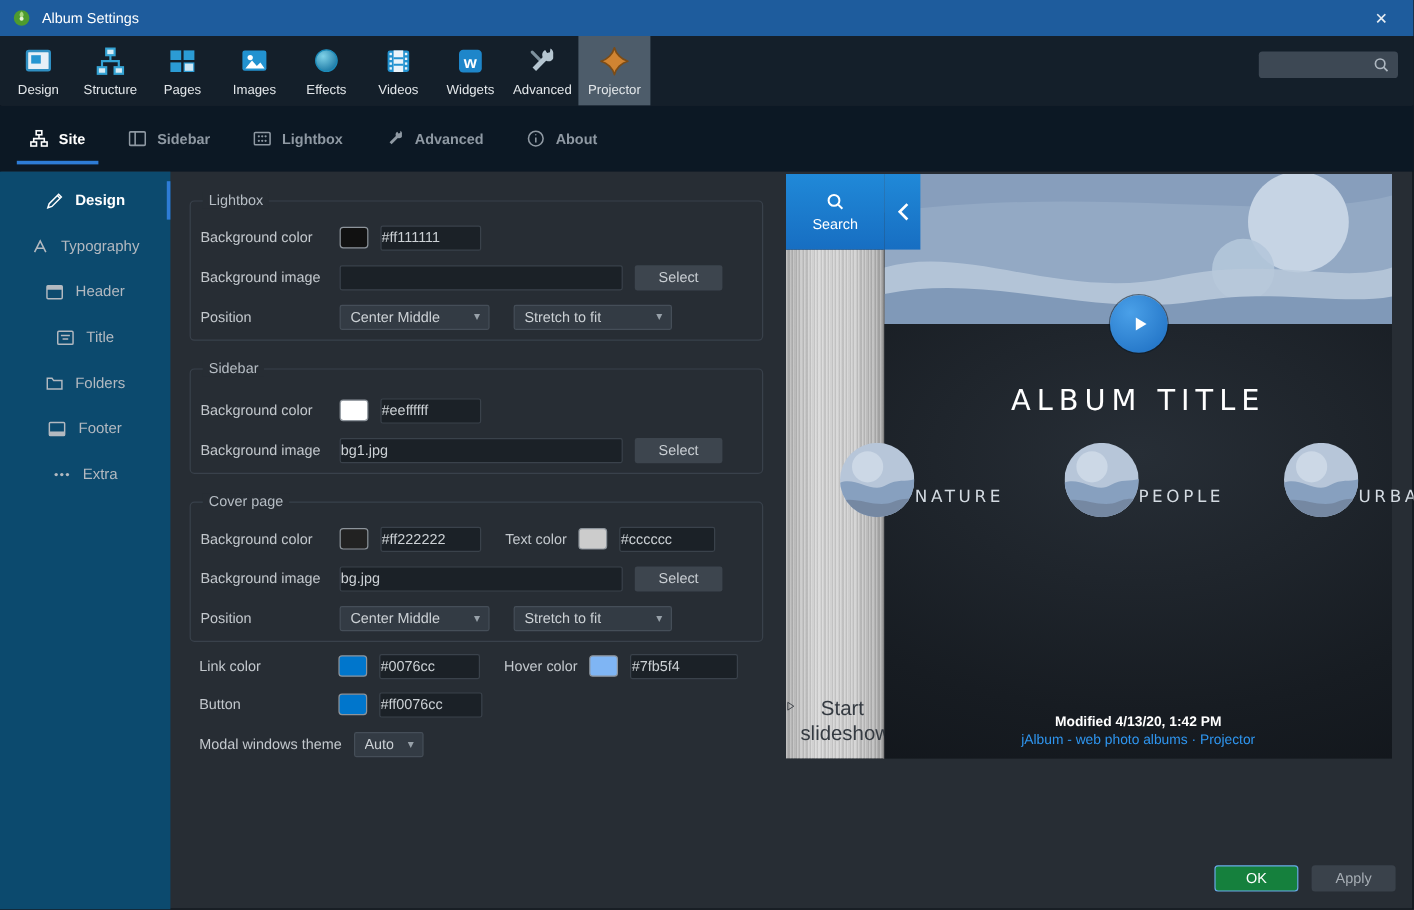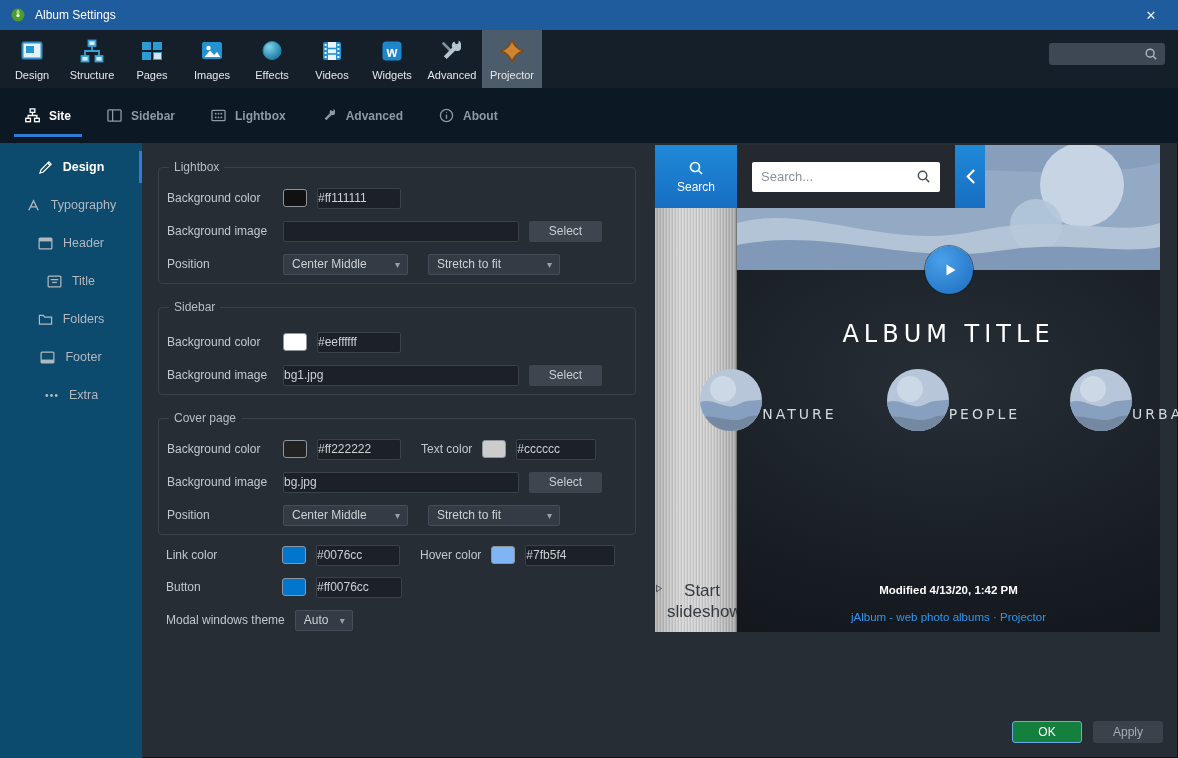--- a/index.html
+++ b/index.html
@@ -85,21 +85,21 @@
            background:radial-gradient(circle at 35% 30%,#4aa0e8,#1b6cc0);display:flex;align-items:center;
            justify-content:center;box-shadow:0 0 0 1px rgba(10,25,40,.55);cursor:pointer}
   .pv-title{padding-top:50px;font-size:24px;letter-spacing:5px;color:#fff;font-family:"DejaVu Sans",sans-serif}
   .pv-desc{margin:12px auto 0;width:402px;font-size:12.5px;line-height:1.35;color:#e9edf1}
   .pv-thumbs{margin-top:21px;display:flex;justify-content:center;gap:50px}
   .pv-thumb-item{display:flex;flex-direction:row;align-items:center;cursor:pointer}
   .pv-thumb{width:62px;height:62px;border-radius:50%;overflow:hidden}
   .pv-thumb-label{margin-top:28px;font-size:14px;letter-spacing:3px;color:#d3dae1;font-family:"DejaVu Sans",sans-serif}
   .pv-footer{position:absolute;bottom:9px;left:0;right:0}
   .pv-modified{font-size:11.5px;font-weight:bold;color:#fff}
-  .pv-links{margin-top:15px;font-size:11.5px;color:#2f96f0}
+  .pv-links{margin-top:3px;font-size:11.5px;color:#2f96f0}
   .pv-link{cursor:pointer}
 
   
   .btn-ok{position:absolute;left:1012px;top:721px;width:70px;height:22px;background:#15803d;border:1px solid #6aa9e8;
           border-radius:3px;color:#fff;font-size:12px;cursor:pointer}
   .btn-apply{position:absolute;left:1093px;top:721px;width:70px;height:22px;background:#3a424b;border:none;
              border-radius:3px;color:#a6adb4;font-size:12px;cursor:pointer}
 </style>
 </head>
 <body>
@@ -442,29 +442,20 @@
     </svg>
   </div>
 
   <div class="pv-topbar">
     <div class="pv-search-btn">
       <svg width="16" height="16" viewBox="0 0 16 16">
           <circle cx="7" cy="7" r="4.5" fill="none" stroke="#fff" stroke-width="1.7"></circle>
           <line x1="10.5" y1="10.5" x2="14" y2="14" stroke="#fff" stroke-width="1.7"></line>
         </svg>
       <span>Search</span>
-    </div>
-    <div class="pv-search-area">
-      <div class="pv-search-field">
-        <input placeholder="Search..." style="">
-        <svg width="15" height="15" viewBox="0 0 16 16">
-            <circle cx="7" cy="7" r="4.5" fill="none" stroke="#4a5056" stroke-width="1.6"></circle>
-            <line x1="10.5" y1="10.5" x2="14" y2="14" stroke="#4a5056" stroke-width="1.6"></line>
-          </svg>
-      </div>
     </div>
     <div class="pv-chevron">
       <svg width="11" height="17" viewBox="0 0 12 18" fill="none" stroke="#fff" stroke-width="2.4">
           <path d="M10 2L3 9l7 7"></path>
         </svg>
     </div>
   </div>
 
   <div class="pv-strip">
     <div class="pv-slideshow">

